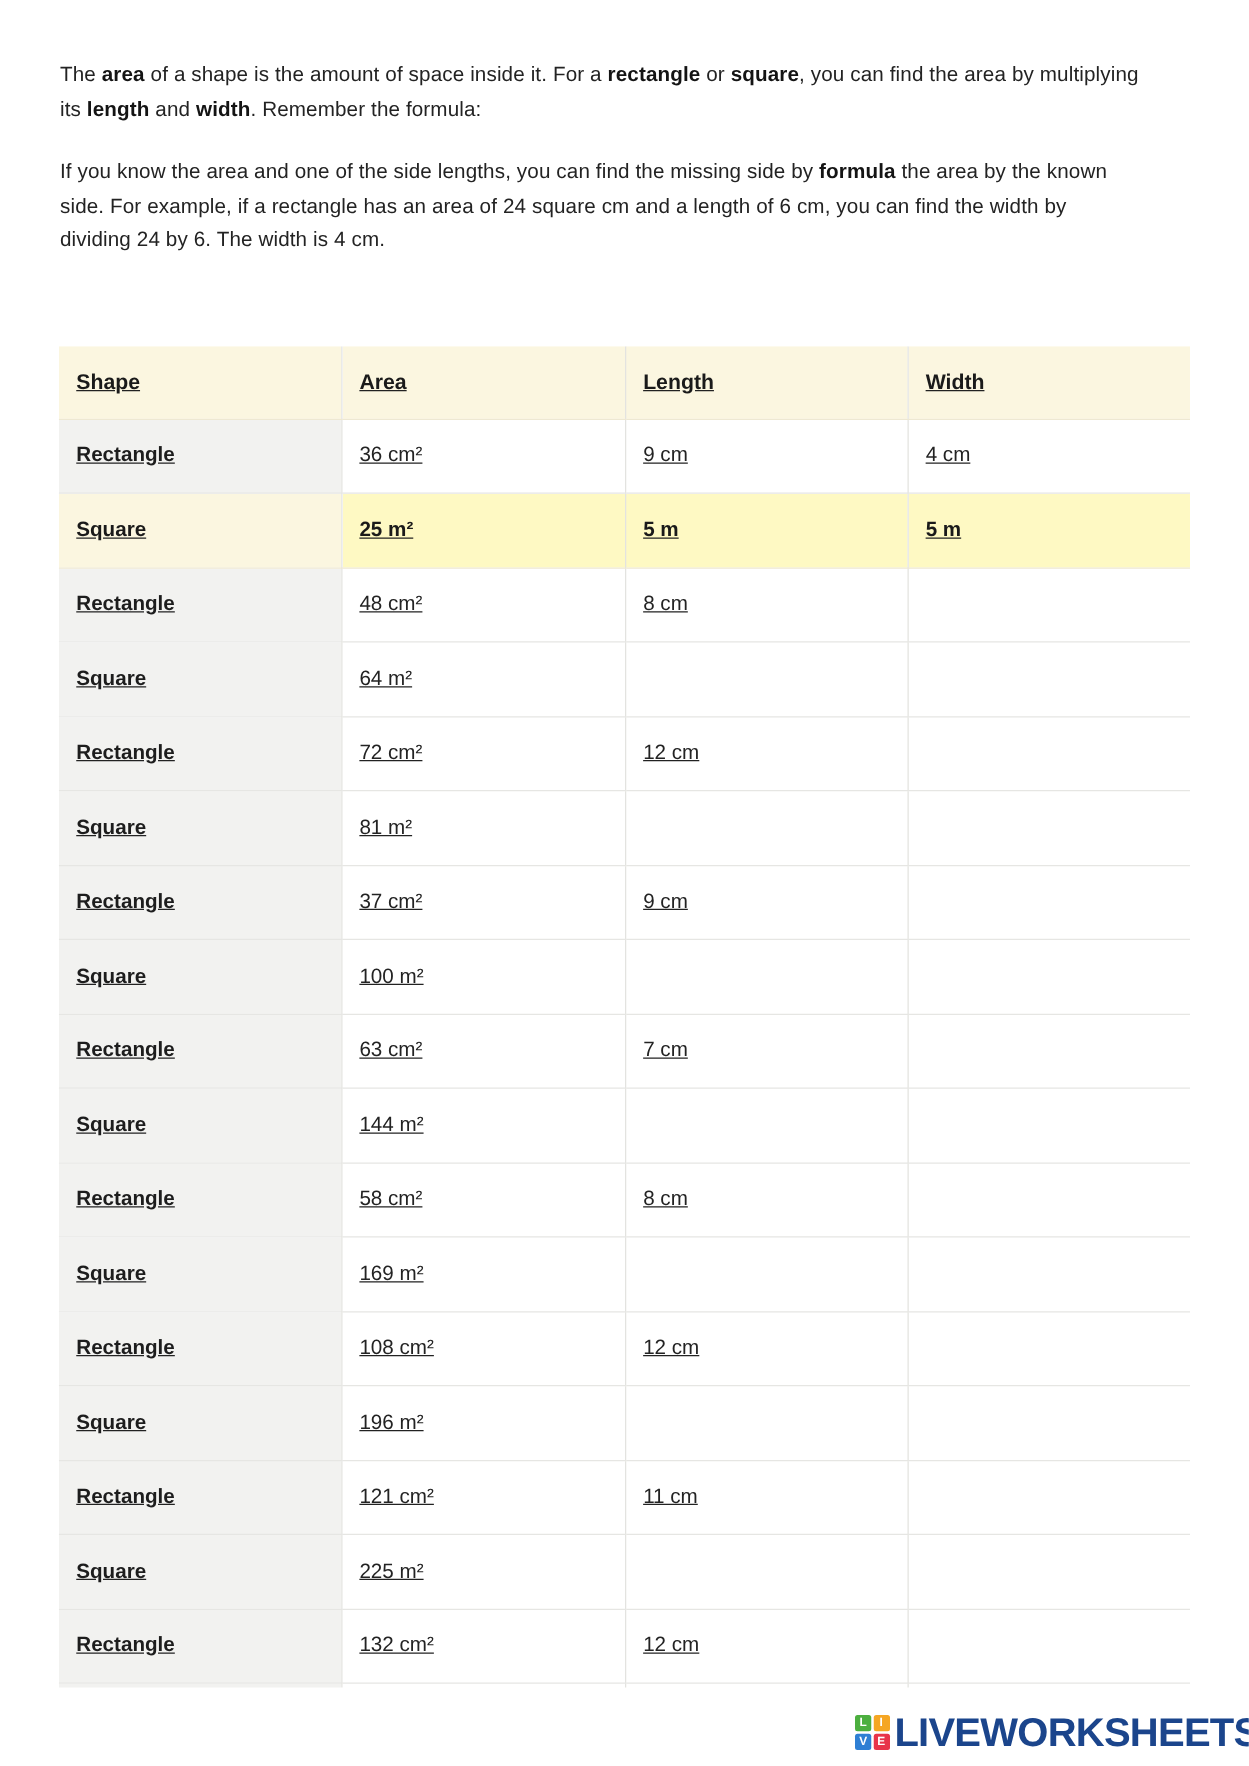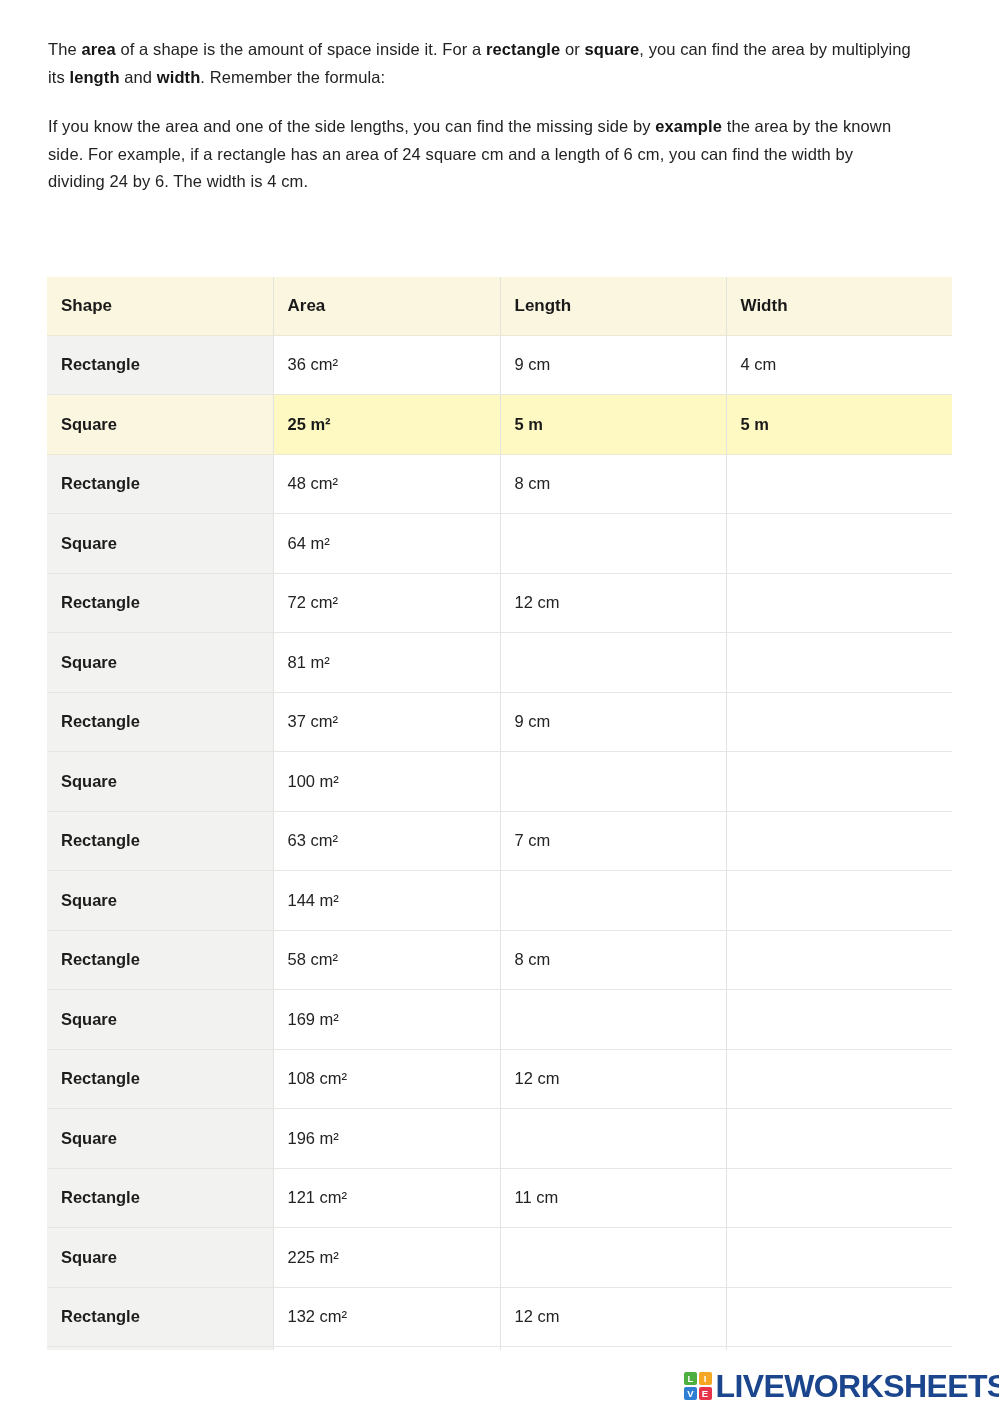--- a/index.html
+++ b/index.html
@@ -24,41 +24,42 @@
     width: 999px;
     height: 1413px;
     box-sizing: border-box;
     padding: 0;
   }
 
   
   .prose {
     position: absolute;
     left: 48px;
-    top: 36px;
+    top: 47px;
     width: 866px;
   }
   .para {
     font-size: 16.5px;
     line-height: 27.5px;
     color: #232323;
     margin: 0 0 22px 0;
     letter-spacing: 0.1px;
   }
   .para:last-child { margin-bottom: 0; }
   .para b { font-weight: bold; color: #141414; }
 
   
   .tbl-wrap {
     position: absolute;
     left: 47px;
     top: 277px;
     width: 905px;
     height: 1073px;
     overflow: hidden;
+    text-decoration: underline;
   }
   table.sheet {
     border-collapse: collapse;
     width: 905px;
     table-layout: fixed;
   }
   table.sheet col.c-shape  { width: 226px; }
   table.sheet col.c-area   { width: 227px; }
   table.sheet col.c-length { width: 226px; }
   table.sheet col.c-width  { width: 226px; }
@@ -151,21 +152,21 @@
     line-height: 34px;
   }
 </style>
 </head>
 <body>
 
 <div class="page">
 
   <div class="prose">
     <p class="para">The <b>area</b> of a shape is the amount of space inside it. For a <b>rectangle</b> or <b>square</b>, you can find the area by multiplying its <b>length</b> and <b>width</b>. Remember the formula:</p>
-    <p class="para">If you know the area and one of the side lengths, you can find the missing side by <b>example</b> the area by the known side. For example, if a rectangle has an area of 24 square cm and a length of 6 cm, you can find the width by dividing 24 by 6. The width is 4 cm.</p>
+    <p class="para">If you know the area and one of the side lengths, you can find the missing side by <b>formula</b> the area by the known side. For example, if a rectangle has an area of 24 square cm and a length of 6 cm, you can find the width by dividing 24 by 6. The width is 4 cm.</p>
   </div>
 
   <div class="tbl-wrap">
     <table class="sheet">
       <colgroup>
         <col class="c-shape">
           <col class="c-area">
           <col class="c-length">
           <col class="c-width">
       </colgroup>

